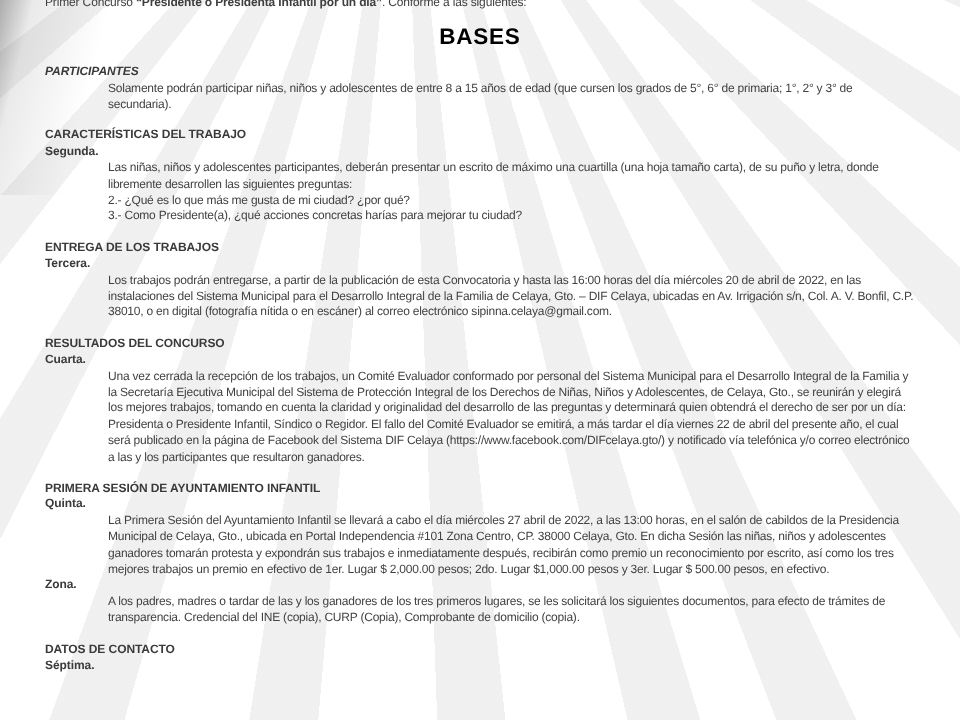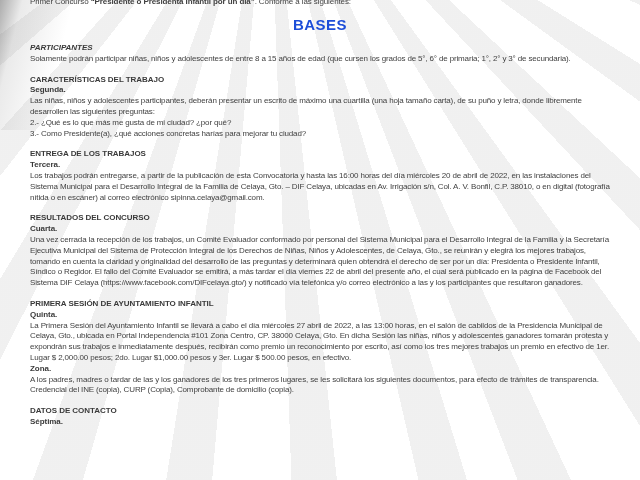--- a/index.html
+++ b/index.html
@@ -48,21 +48,21 @@
     white-space: nowrap;
   }
   .intro .q { font-weight: 700; }
   .bases-title {
     margin-top: 9px;
     text-align: center;
     font-size: 15px;
     line-height: 17px;
     font-weight: 700;
     letter-spacing: 0.5px;
-    color: #1d4ed8;
+    color: #000000;
   }
   .sections { margin-top: 1px; }
   .section { margin-top: 10px; }
   .sec-heading {
     font-size: 8px;
     line-height: 10.8px;
     font-weight: 700;
     letter-spacing: -0.05px;
     color: #3a3a3a;
   }
@@ -73,20 +73,21 @@
     font-weight: 700;
     letter-spacing: -0.05px;
     color: #3a3a3a;
   }
   .para {
     font-size: 8px;
     line-height: 10.8px;
     letter-spacing: -0.15px;
     color: #424242;
     max-width: 582px;
+    margin-left: 42px;
   }
 </style>
 </head>
 <body>
 
 <div class="rays"></div>
 <div class="corner-shade"></div>
 
 <div class="page">
   <div class="intro"><span>Primer Concurso </span><span class="q">“Presidente o Presidenta Infantil por un día”</span><span>. Conforme a las siguientes:</span></div>

